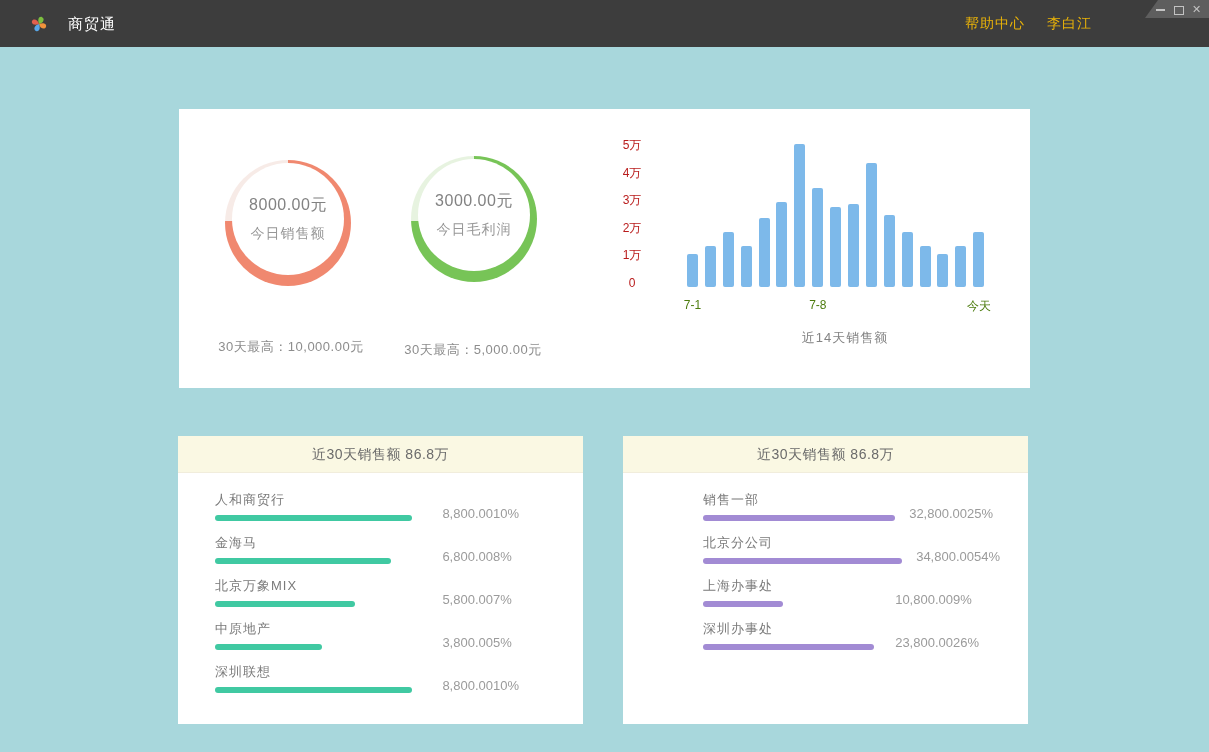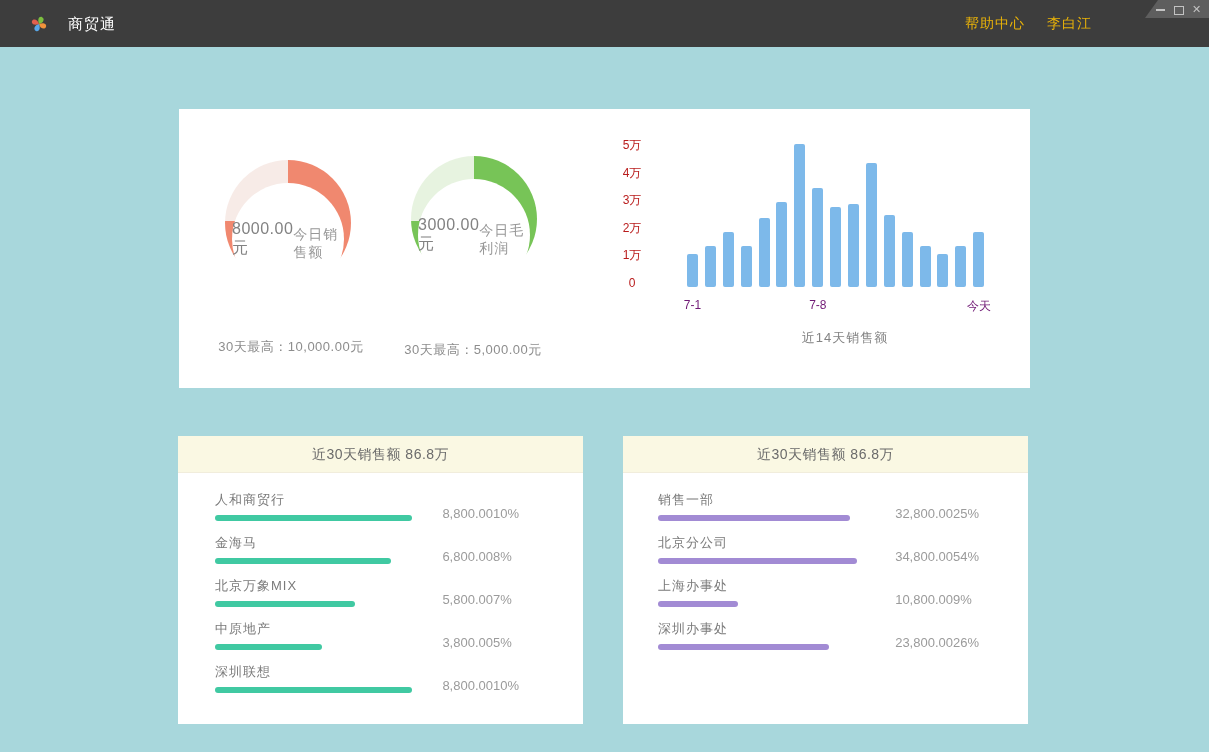--- a/index.html
+++ b/index.html
@@ -23,47 +23,47 @@
 
   
   .card { position:absolute; background:#ffffff; }
   .top-card  { left:179px; top:109px; width:851px; height:279px; }
   .rank-card { top:436px; width:405px; height:288px; }
   .rank-card.rc-left  { left:178px; }
   .rank-card.rc-right { left:623px; }
 
   
   .donut { position:absolute; width:126px; height:126px; border-radius:50%; }
-  .donut-inner { position:absolute; left:7px; top:23px; width:112px; height:112px; border-radius:50%;
-                 background:#fff; display:flex; align-items:center; justify-content:center; }
+  .donut-inner { position:absolute; left:7px; top:3px; width:112px; height:112px; border-radius:50%;
+                 background:#fff; display:flex; flex-direction:column; align-items:center; justify-content:center; }
   .donut-value  { font-size:16px; color:#828282; letter-spacing:0.5px; }
   .donut-metric { font-size:14px; color:#979797; margin-top:9px; letter-spacing:1px; }
   .donut-1 { left:46px;  top:51px; }
   .donut-2 { left:232px; top:47px; }
   .footnote { position:absolute; width:260px; text-align:center; font-size:13px; color:#8d8d8d; letter-spacing:0.5px;margin-top:8px; }
   .fn-1 { left:-18px; top:221px; }
   .fn-2 { left:164px; top:224px; }
 
   
   .y-axis { position:absolute; left:454px; top:0; width:30px; height:200px; }
   .ytick { position:absolute; right:16px; width:30px; height:16px; line-height:16px; text-align:center;
            font-size:12px; color:#b91c1c; }
   .bars { position:absolute; left:508px; top:18px; width:310px; height:160px; display:flex; align-items:flex-end; }
   .bar { width:11px; margin-right:6.9px; border-radius:2px; flex:none; }
   .xticks { position:absolute; left:0; top:189px; width:851px; height:16px; }
-  .xtick { position:absolute; width:80px; text-align:center; font-size:12px; color:#701a75; }
+  .xtick { position:absolute; width:80px; text-align:center; font-size:12px; color:#4d7c0f; }
   .chart-caption { position:absolute; left:566px; top:220px; width:200px; text-align:center;
                    font-size:13px; color:#838383; letter-spacing:1px; }
 
   
   .rank-title { height:37px; line-height:37px; text-align:center; background:#faf8e3;
                 border-bottom:1px solid #f1eddc; font-size:14px; color:#6b6b6b; letter-spacing:0.5px; }
   .rank-body { padding-top:18px; }
   .rc-left  .rank-body { padding-left:37px; padding-right:52px; }
-  .rc-right .rank-body { padding-left:35px; padding-right:37px; }
+  .rc-right .rank-body { padding-left:35px; padding-right:37px;margin-left:45px; }
   .rank-row { display:flex; align-items:flex-end; margin-bottom:13px; }
   .rank-main { flex:1; }
   .rank-label { font-size:13px; color:#7a7a7a; letter-spacing:1px; }
   .rank-bar { height:6px; border-radius:3px; margin-top:6px; }
   .rank-value { white-space:nowrap; font-size:13px; color:#9b9b9b; padding-bottom:0; }
   .rank-amount { display:inline-block; min-width:72px; text-align:right; }
   .rank-pct { display:inline-block; min-width:38px; text-align:left; }
 </style>
 </head>
 <body>

